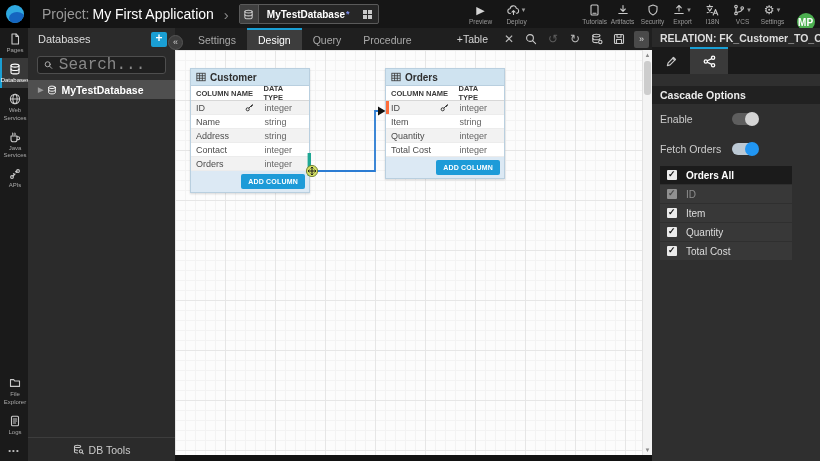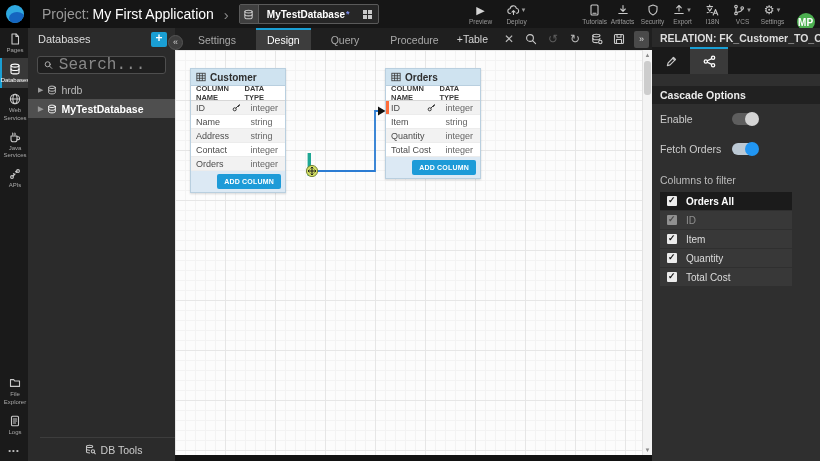--- a/index.html
+++ b/index.html
@@ -49,47 +49,47 @@
     text-align:center;font-weight:bold;}
   .searchbox{margin:6px 9px;height:18px;background:#1f1f1f;border:1px solid #4e4e4e;border-radius:3px;
     display:flex;align-items:center;padding:0 6px;gap:4px;}
   .searchbox input{background:transparent;border:none;outline:none;color:#aaa;font-size:16px;width:100%;
     font-family:Liberation Mono, monospace;}
   .searchbox input::placeholder{color:#888;}
   .tree{margin-top:4px;}
   .tree-row{height:19px;display:flex;align-items:center;gap:4px;padding-left:10px;font-size:10.5px;color:#bbb;}
   .tree-row .arr{color:#999;font-size:7px;}
   .tree-row.selected{background:#4f4f4f;color:#fff;font-weight:bold;}
-  .dbp-foot{position:absolute;left:12px;bottom:0;width:100%;height:24px;border-top:1px solid #3d3d3d;
+  .dbp-foot{position:absolute;left:0;bottom:0;width:100%;height:24px;border-top:1px solid #3d3d3d;
     display:flex;align-items:center;justify-content:center;gap:5px;color:#ccc;font-size:10.5px;}
   .collapse-bubble{position:absolute;right:-8px;top:7px;width:15px;height:15px;border-radius:50%;background:#3d3d3d;
     border:1px solid #555;color:#ccc;font-size:9px;line-height:13px;text-align:center;z-index:6;}
 
   
   #main{left:175px;top:28px;width:477px;height:433px;display:flex;flex-direction:column;background:#1f1f1f;}
   .tabbar{height:22px;display:flex;align-items:center;flex:none;background:#1f1f1f;}
-  .ws-tab{height:100%;padding:0 11px;display:flex;align-items:center;font-size:10.5px;color:#a9a9a9;border-top:2px solid transparent;margin-left:9px;}
+  .ws-tab{height:100%;padding:0 11px;display:flex;align-items:center;font-size:10.5px;color:#a9a9a9;border-top:2px solid transparent;}
   .ws-tab.active{background:#3d3d3d;color:#fff;border-top:2px solid #1a9fd4;}
   .tab-spacer{flex:1;}
   .addtable{color:#d5d5d5;font-size:10.5px;margin-right:10px;}
   .tool-ic{width:16px;height:16px;display:flex;align-items:center;justify-content:center;color:#bbb;font-size:12px;margin:0 3px;}
   .tool-ic.dim{color:#5d5d5d;}
   .expand-btn{width:15px;height:17px;background:#4a4a4a;border-radius:2px;color:#ddd;font-size:9px;line-height:17px;
     text-align:center;margin:0 3px 0 4px;}
   #canvas{flex:1;position:relative;overflow:hidden;background-color:#fcfcfc;
     background-image:
       linear-gradient(#e6e6e6 1px,transparent 1px),
       linear-gradient(90deg,#e6e6e6 1px,transparent 1px),
       linear-gradient(#f3f3f3 1px,transparent 1px),
       linear-gradient(90deg,#f3f3f3 1px,transparent 1px);
     background-size:50px 50px,50px 50px,10px 10px,10px 10px;}
   .bottomstrip{height:6px;background:#121212;flex:none;}
 
   
-  .dbtable{position:absolute;width:96px;background:#fff;border:1px solid #b9cfdf;box-shadow:0 1px 2px rgba(0,0,0,.15);font-size:9px;}
+  .dbtable{position:absolute;width:120px;background:#fff;border:1px solid #b9cfdf;box-shadow:0 1px 2px rgba(0,0,0,.15);font-size:9px;}
   .t-head{height:17px;background:#cfe3f0;display:flex;align-items:center;gap:4px;padding:0 5px;
     font-size:10px;font-weight:bold;color:#2e2e2e;border-bottom:1px solid #b9cfdf;}
   .t-subhead{height:15px;display:flex;align-items:center;background:#fff;border-bottom:1px solid #d7d7d7;
     font-size:7.5px;font-weight:bold;color:#3a3a3a;}
   .t-subhead span{padding:0 5px;}
   .t-subhead .h1{width:58%;}
   .t-row{height:14px;display:flex;align-items:center;border-bottom:1px solid #ececec;position:relative;}
   .t-row:nth-of-type(odd){background:#f2f2f2;}
   .c-name{width:58%;padding:0 5px;color:#4c4c4c;display:flex;align-items:center;justify-content:space-between;}
   .c-type{width:42%;padding:0 5px;color:#666;}
@@ -310,29 +310,20 @@
     <span class="add-btn">+</span>
   </div>
   <div class="searchbox">
     <svg class="ic" width="10" height="10" viewBox="0 0 12 12">
         <circle cx="5" cy="5" r="3.4"></circle>
         <path d="M7.6 7.6 10.6 10.6"></path>
       </svg>
     <input type="text" placeholder="Search..." style="">
   </div>
   <div class="tree">
-    <div class="tree-row">
-      <span class="arr">▶</span>
-      <svg class="ic" width="10" height="10" viewBox="0 0 12 12">
-          <ellipse cx="6" cy="2.8" rx="4" ry="1.5"></ellipse>
-          <path d="M2 2.8v6.4c0 .8 1.8 1.5 4 1.5s4-.7 4-1.5V2.8"></path>
-          <path d="M2 6c0 .8 1.8 1.5 4 1.5S10 6.8 10 6"></path>
-        </svg>
-      <span>hrdb</span>
-    </div>
     <div class="tree-row selected">
       <span class="arr">▶</span>
       <svg class="ic" width="10" height="10" viewBox="0 0 12 12" style="stroke:#fff">
           <ellipse cx="6" cy="2.8" rx="4" ry="1.5"></ellipse>
           <path d="M2 2.8v6.4c0 .8 1.8 1.5 4 1.5s4-.7 4-1.5V2.8"></path>
           <path d="M2 6c0 .8 1.8 1.5 4 1.5S10 6.8 10 6"></path>
         </svg>
       <span>MyTestDatabase</span>
     </div>
   </div>
@@ -527,21 +518,20 @@
       <div class="toggle off">
           <div class="knob"></div>
         </div>
     </div>
     <div class="rp-row">
       <span class="rlabel">Fetch Orders</span>
       <div class="toggle on">
           <div class="knob"></div>
         </div>
     </div>
-    <div class="filter-label">Columns to filter</div>
     <div class="checklist">
       <div class="checkrow hdr">
         <span class="cb"></span>
         <span class="clabel">Orders All</span>
       </div>
       <div class="checkrow disabled">
         <span class="cb"></span>
         <span class="clabel">ID</span>
       </div>
       <div class="checkrow">

